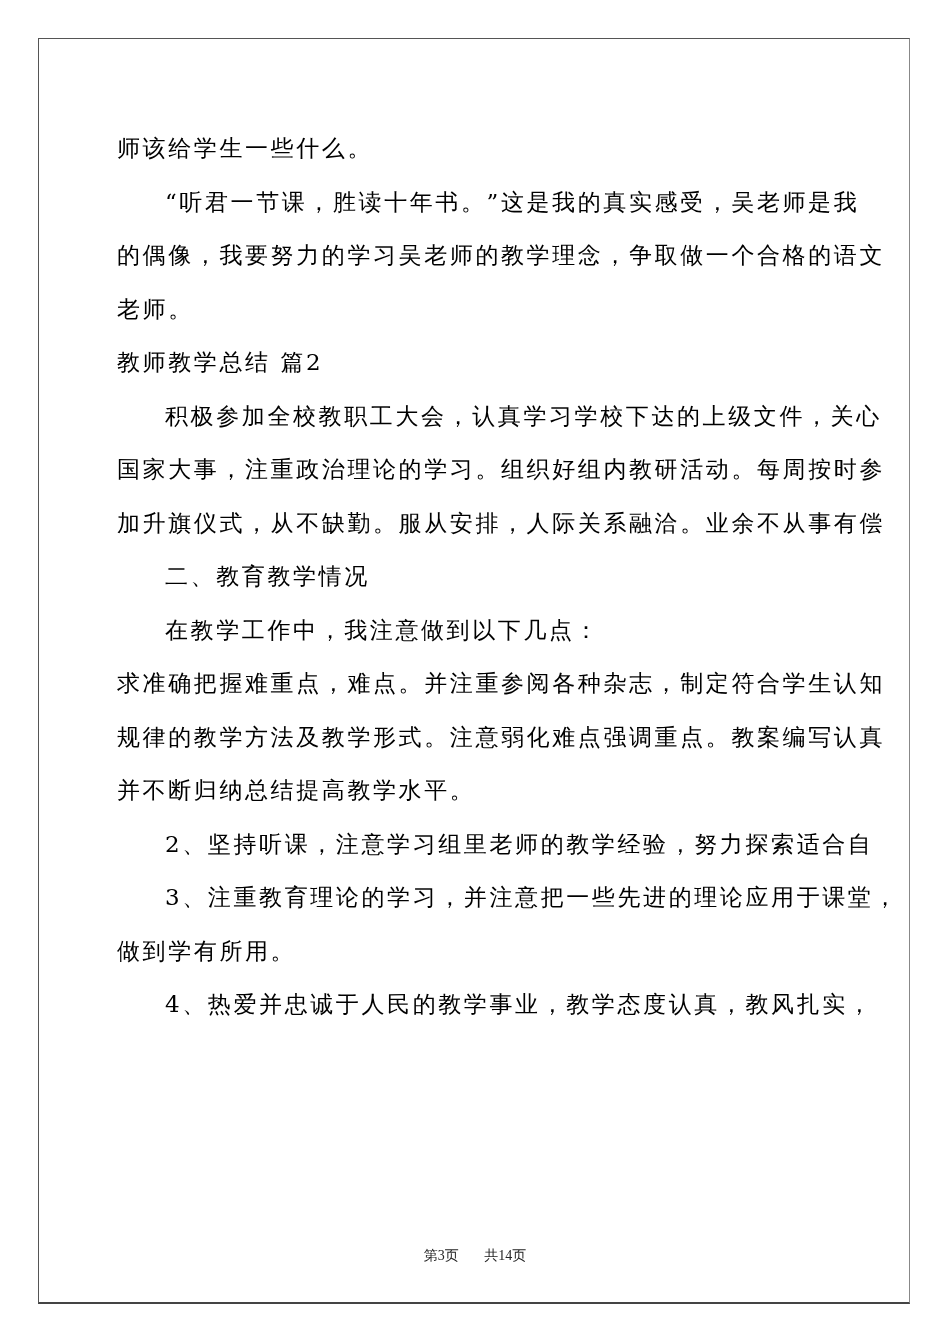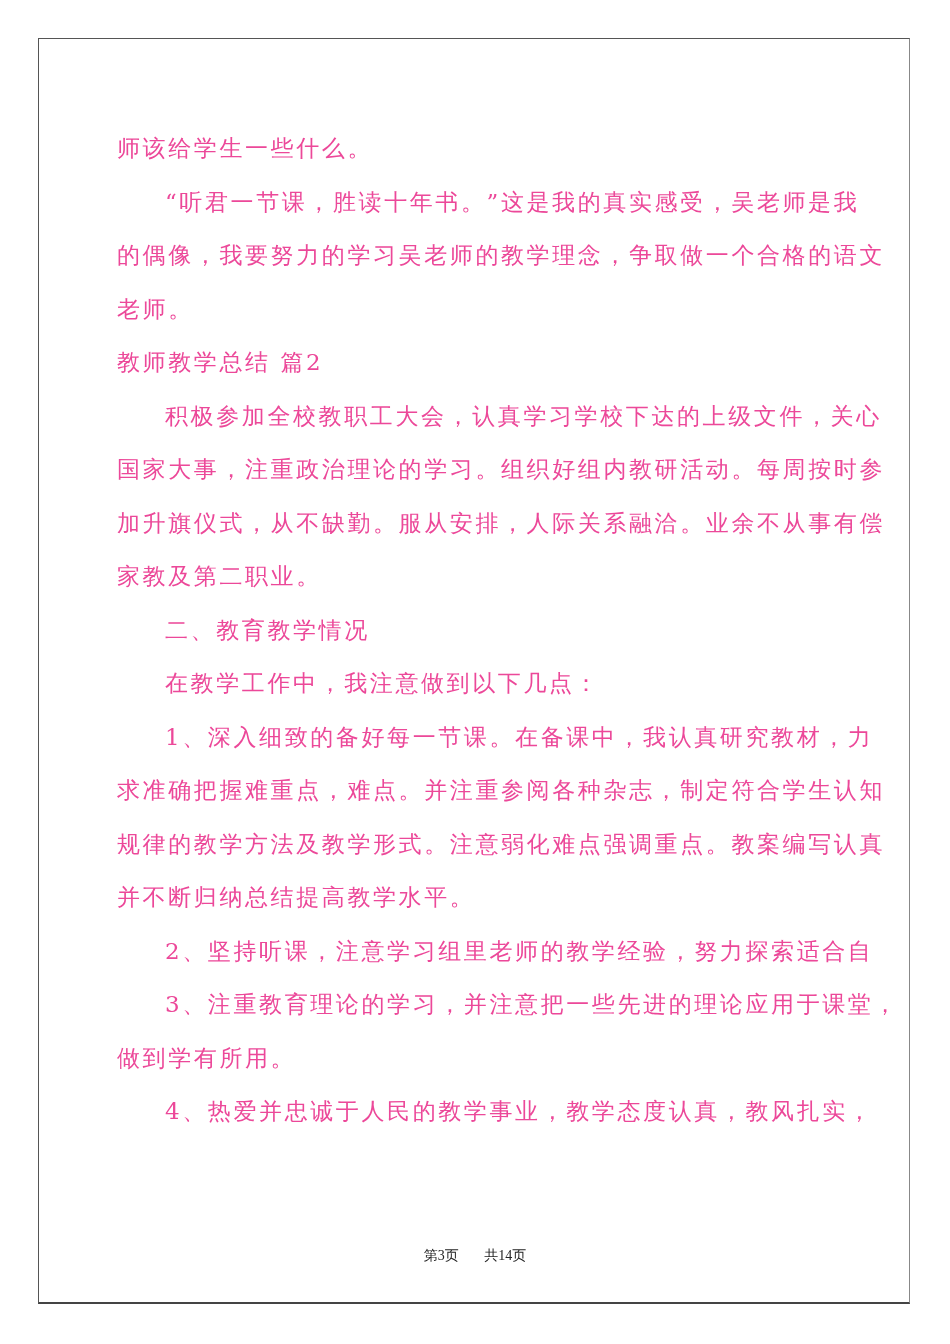--- a/index.html
+++ b/index.html
@@ -5,21 +5,21 @@
   html, body { margin: 0; padding: 0; background: #ffffff; }
   body { width: 950px; height: 1344px; position: relative; overflow: hidden; }
   .page-frame {
     position: absolute; left: 38px; top: 38px; width: 872px; height: 1266px;
     border: 1px solid #555555; border-right-color: #888; border-bottom: 2px solid #444;
     box-sizing: border-box; background: #fff;
   }
   .content {
     position: absolute; left: 117px; top: 129px; width: 720px;
     font-family: "DejaVu Serif", "Liberation Serif", serif;
-    font-size: 23px; color: #ec4899; letter-spacing: 2.6px;
+    font-size: 23px; color: #000000; letter-spacing: 2.6px;
   }
   .line { height: 53.5px; line-height: 38px; white-space: nowrap; }
   .indent { padding-left: 48px; }
   .footer {
     position: absolute; left: 0; width: 950px; top: 1247px; text-align: center;
     font-family: "Liberation Serif", "DejaVu Serif", serif; font-size: 14px; color: #222;
   }
   .footer span { margin: 0 11px; }
 </style>
 </head>
@@ -29,24 +29,22 @@
 
 <div class="content">
   <div class="line">师该给学生一些什么。</div>
   <div class="line indent">“听君一节课，胜读十年书。”这是我的真实感受，吴老师是我</div>
   <div class="line">的偶像，我要努力的学习吴老师的教学理念，争取做一个合格的语文</div>
   <div class="line">老师。</div>
   <div class="line">教师教学总结 篇2</div>
   <div class="line indent">积极参加全校教职工大会，认真学习学校下达的上级文件，关心</div>
   <div class="line">国家大事，注重政治理论的学习。组织好组内教研活动。每周按时参</div>
   <div class="line">加升旗仪式，从不缺勤。服从安排，人际关系融洽。业余不从事有偿</div>
-  <div class="line">家教及第二职业。</div>
   <div class="line indent">二、教育教学情况</div>
   <div class="line indent">在教学工作中，我注意做到以下几点：</div>
-  <div class="line indent">1、深入细致的备好每一节课。在备课中，我认真研究教材，力</div>
   <div class="line">求准确把握难重点，难点。并注重参阅各种杂志，制定符合学生认知</div>
   <div class="line">规律的教学方法及教学形式。注意弱化难点强调重点。教案编写认真</div>
   <div class="line">并不断归纳总结提高教学水平。</div>
   <div class="line indent">2、坚持听课，注意学习组里老师的教学经验，努力探索适合自</div>
   <div class="line indent">3、注重教育理论的学习，并注意把一些先进的理论应用于课堂，</div>
   <div class="line">做到学有所用。</div>
   <div class="line indent">4、热爱并忠诚于人民的教学事业，教学态度认真，教风扎实，</div>
 </div>
 
 <div class="footer">

